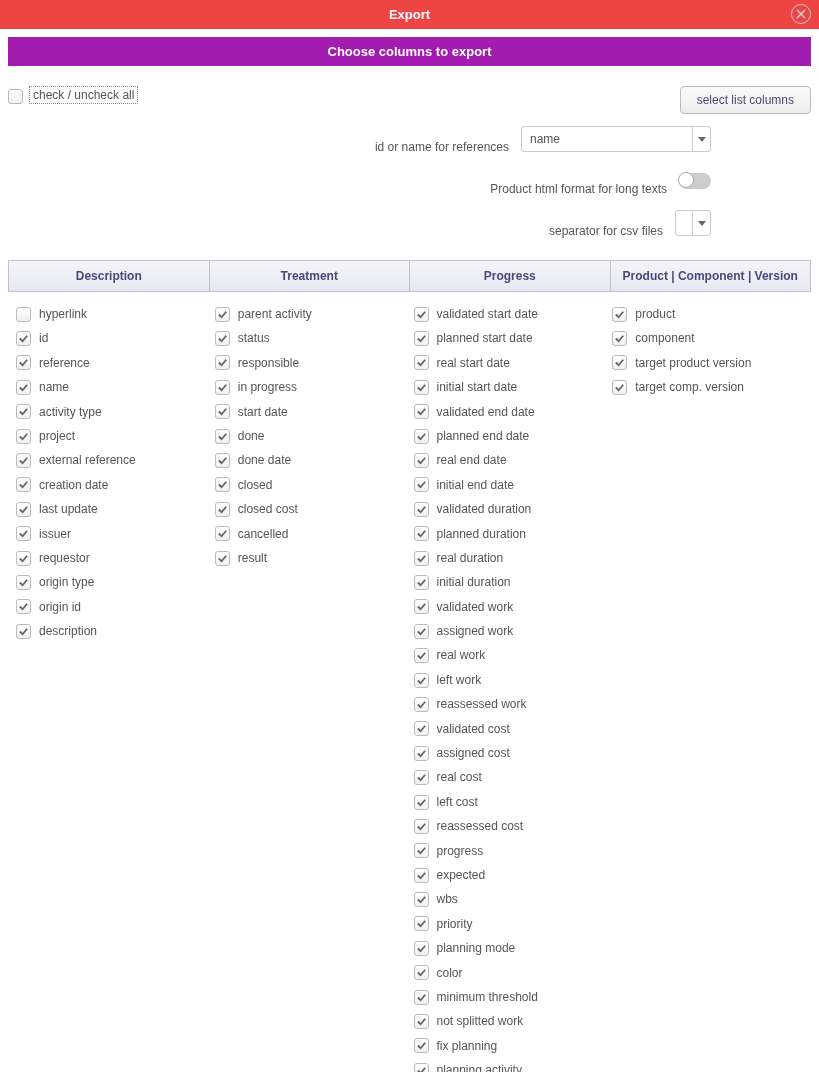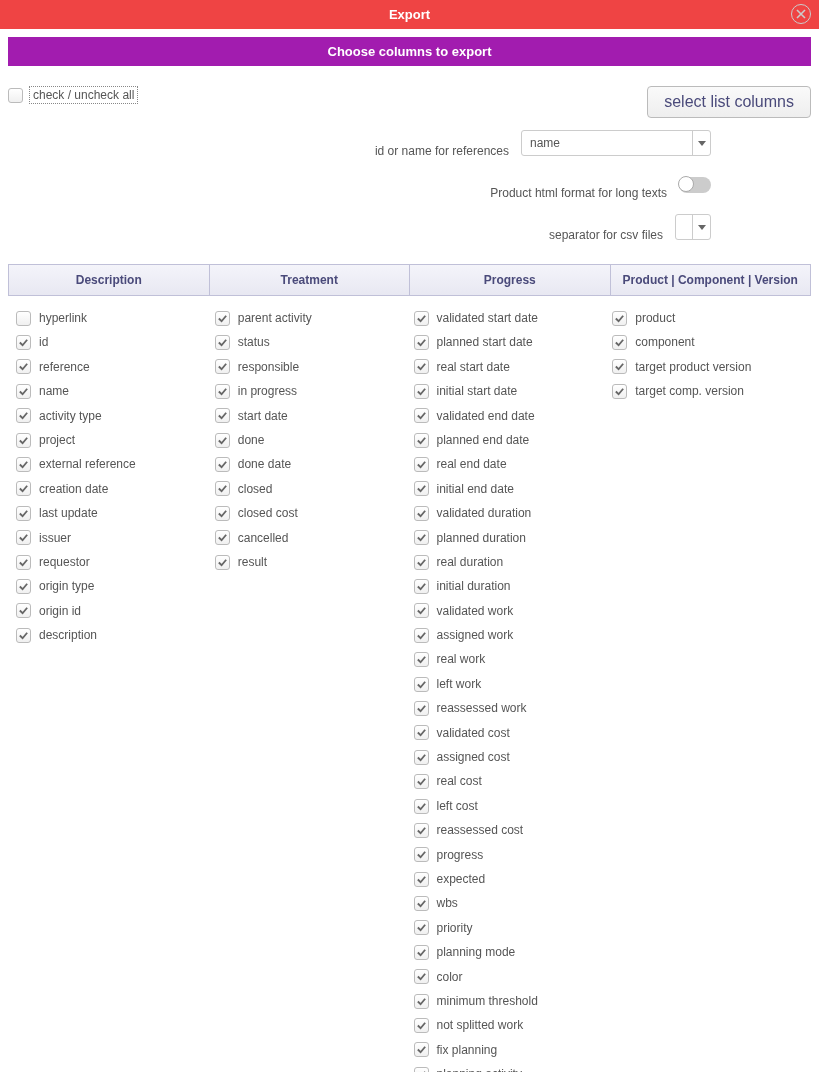--- a/index.html
+++ b/index.html
@@ -47,34 +47,34 @@
     margin-bottom: 20px;
   }
   .toprow {
     display: flex;
     align-items: flex-start;
     justify-content: space-between;
     margin-bottom: 10px;
   }
   .check-all {
     display: flex;
-    align-items: center;
+    align-items: flex-end;
     gap: 6px;
   }
   .check-all label {
     border: 1px dotted #888;
     padding: 1px 3px;
   }
   .btn {
     background: linear-gradient(#fafafa, #eee);
     border: 1px solid #bbb;
     border-radius: 4px;
     padding: 6px 16px;
     color: #4a4a7a;
-    font-size: 16px;
+    font-size: 12px;
     cursor: pointer;
     font-family: inherit;
   }
   .opts {
     display: flex;
     flex-direction: column;
     align-items: flex-end;
     gap: 12px;
     margin-top: 10px;
     margin-bottom: 22px;

